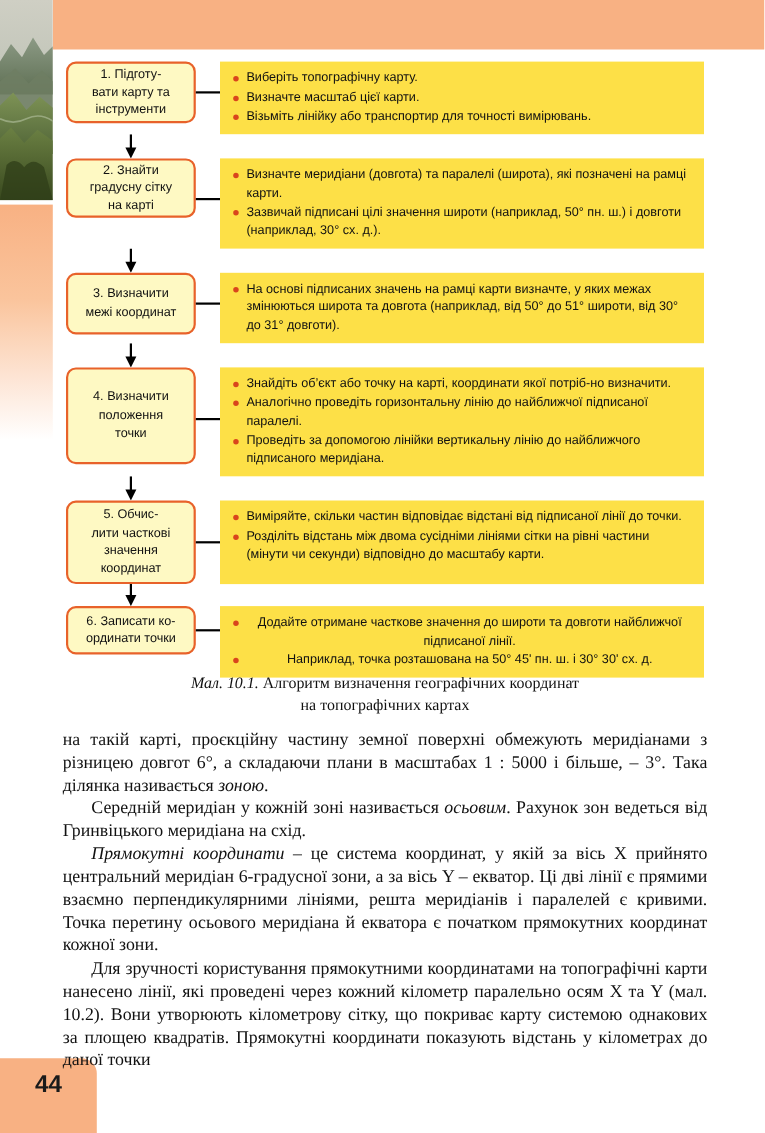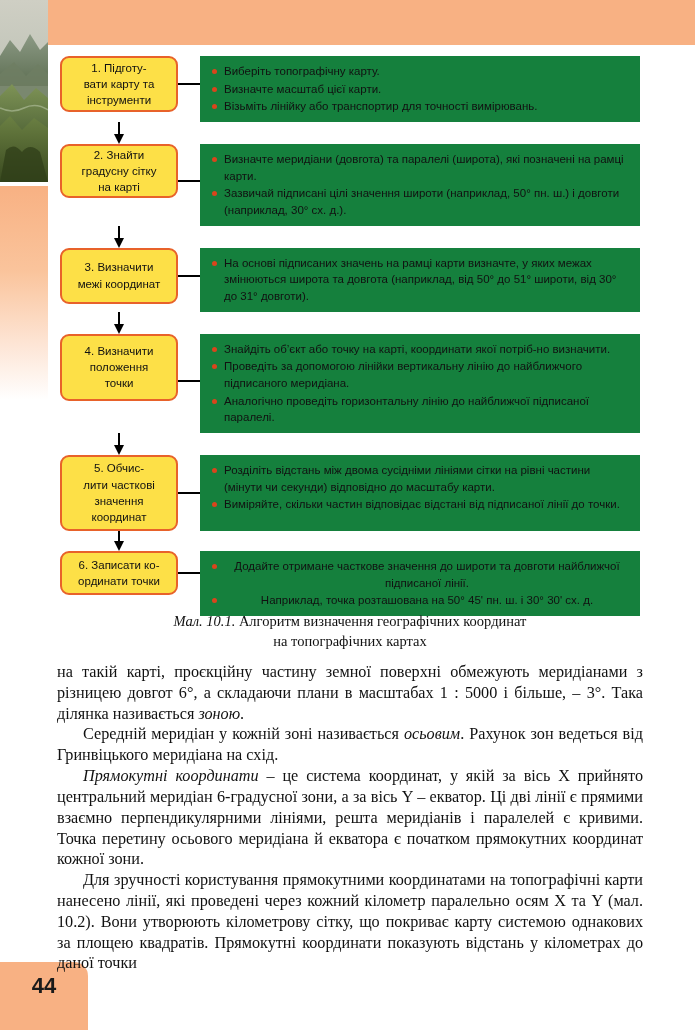--- a/index.html
+++ b/index.html
@@ -79,21 +79,21 @@
     display: flex;
     align-items: flex-start;
     position: relative;
   }
   .flow-left {
     width: 118px;
     flex: 0 0 118px;
     position: relative;
   }
   .step-box {
-    background: #fde047;
+    background: #fef9c3;
     border: 2px solid #e8622a;
     border-radius: 9px;
     box-sizing: border-box;
     width: 118px;
     display: flex;
     align-items: center;
     justify-content: center;
     text-align: center;
     font-family: "Liberation Sans", sans-serif;
     font-size: 11.5px;
@@ -107,21 +107,21 @@
   }
   .connector .hline {
     position: absolute;
     left: 0;
     width: 22px;
     height: 2px;
     background: #000000;
   }
   .detail-box {
     flex: 1 1 auto;
-    background: #15803d;
+    background: #fde047;
     box-sizing: border-box;
     padding: 7px 10px 7px 10px;
     font-family: "Liberation Sans", sans-serif;
     font-size: 11.5px;
     line-height: 1.45;
     color: #111111;
   }
   .detail-box ul {
     margin: 0;
     padding: 0;
@@ -301,34 +301,34 @@
 
   <div class="arrow-gap" style="height:22px;">
     <svg width="16" height="22" viewBox="0 0 16 22" xmlns="http://www.w3.org/2000/svg">
       <line x1="8" y1="0" x2="8" y2="15" stroke="#000" stroke-width="2"></line>
       <polygon points="8,22 3,12 13,12" fill="#000"></polygon>
     </svg>
   </div>
 
   <div class="flow-row">
     <div class="flow-left">
-      <div class="step-box" style="height:67px;">
+      <div class="step-box" style="height:88px;">
         <span style="white-space:pre-line;">4. Визначити
 положення
 точки</span>
       </div>
     </div>
     <div class="connector" style="height:94px;">
       <div class="hline" style="top:46px;"></div>
     </div>
     <div class="detail-box" style="min-height:94px;">
       <ul>
         <li>Знайдіть об’єкт або точку на карті, координати якої потріб-но визначити.</li>
+        <li>Аналогічно проведіть горизонтальну лінію до найближчої підписаної паралелі.</li>
         <li>Проведіть за допомогою лінійки вертикальну лінію до найближчого підписаного меридіана.</li>
-        <li>Аналогічно проведіть горизонтальну лінію до найближчої підписаної паралелі.</li>
       </ul>
     </div>
   </div>
 
   <div class="arrow-gap" style="height:22px;">
     <svg width="16" height="22" viewBox="0 0 16 22" xmlns="http://www.w3.org/2000/svg">
       <line x1="8" y1="0" x2="8" y2="15" stroke="#000" stroke-width="2"></line>
       <polygon points="8,22 3,12 13,12" fill="#000"></polygon>
     </svg>
   </div>
@@ -340,22 +340,22 @@
 лити часткові
 значення
 координат</span>
       </div>
     </div>
     <div class="connector" style="height:76px;">
       <div class="hline" style="top:37px;"></div>
     </div>
     <div class="detail-box" style="min-height:76px;">
       <ul>
+        <li>Виміряйте, скільки частин відповідає відстані від підписаної лінії до точки.</li>
         <li>Розділіть відстань між двома сусідніми лініями сітки на рівні частини (мінути чи секунди) відповідно до масштабу карти.</li>
-        <li>Виміряйте, скільки частин відповідає відстані від підписаної лінії до точки.</li>
       </ul>
     </div>
   </div>
 
   <div class="arrow-gap" style="height:20px;">
     <svg width="16" height="20" viewBox="0 0 16 20" xmlns="http://www.w3.org/2000/svg">
       <line x1="8" y1="0" x2="8" y2="13" stroke="#000" stroke-width="2"></line>
       <polygon points="8,20 3,10 13,10" fill="#000"></polygon>
     </svg>
   </div>

